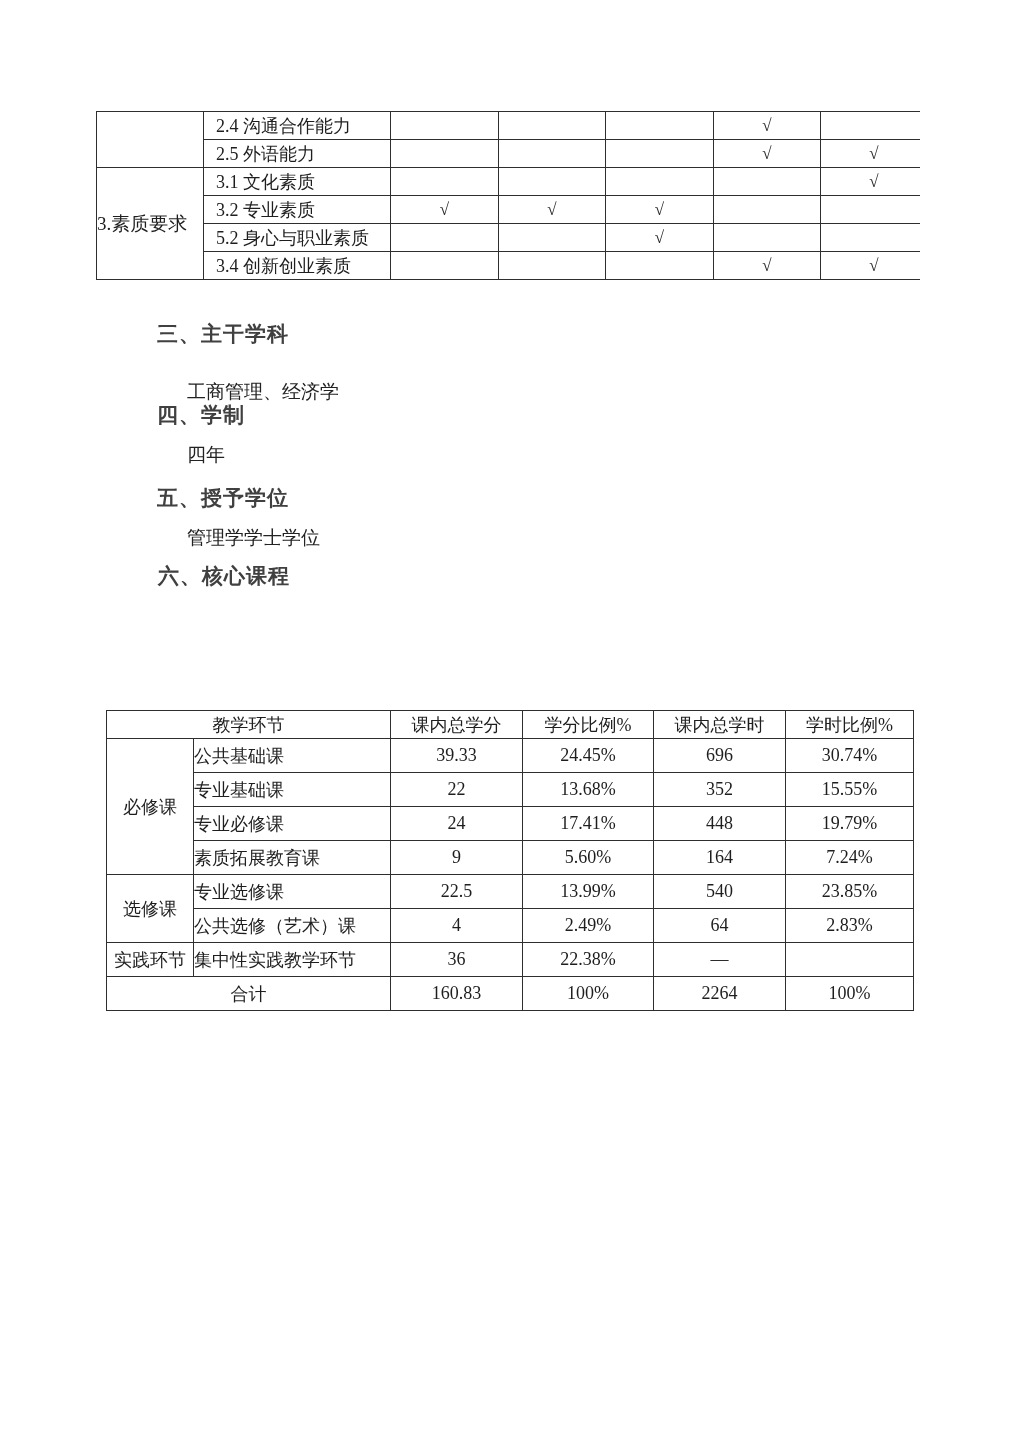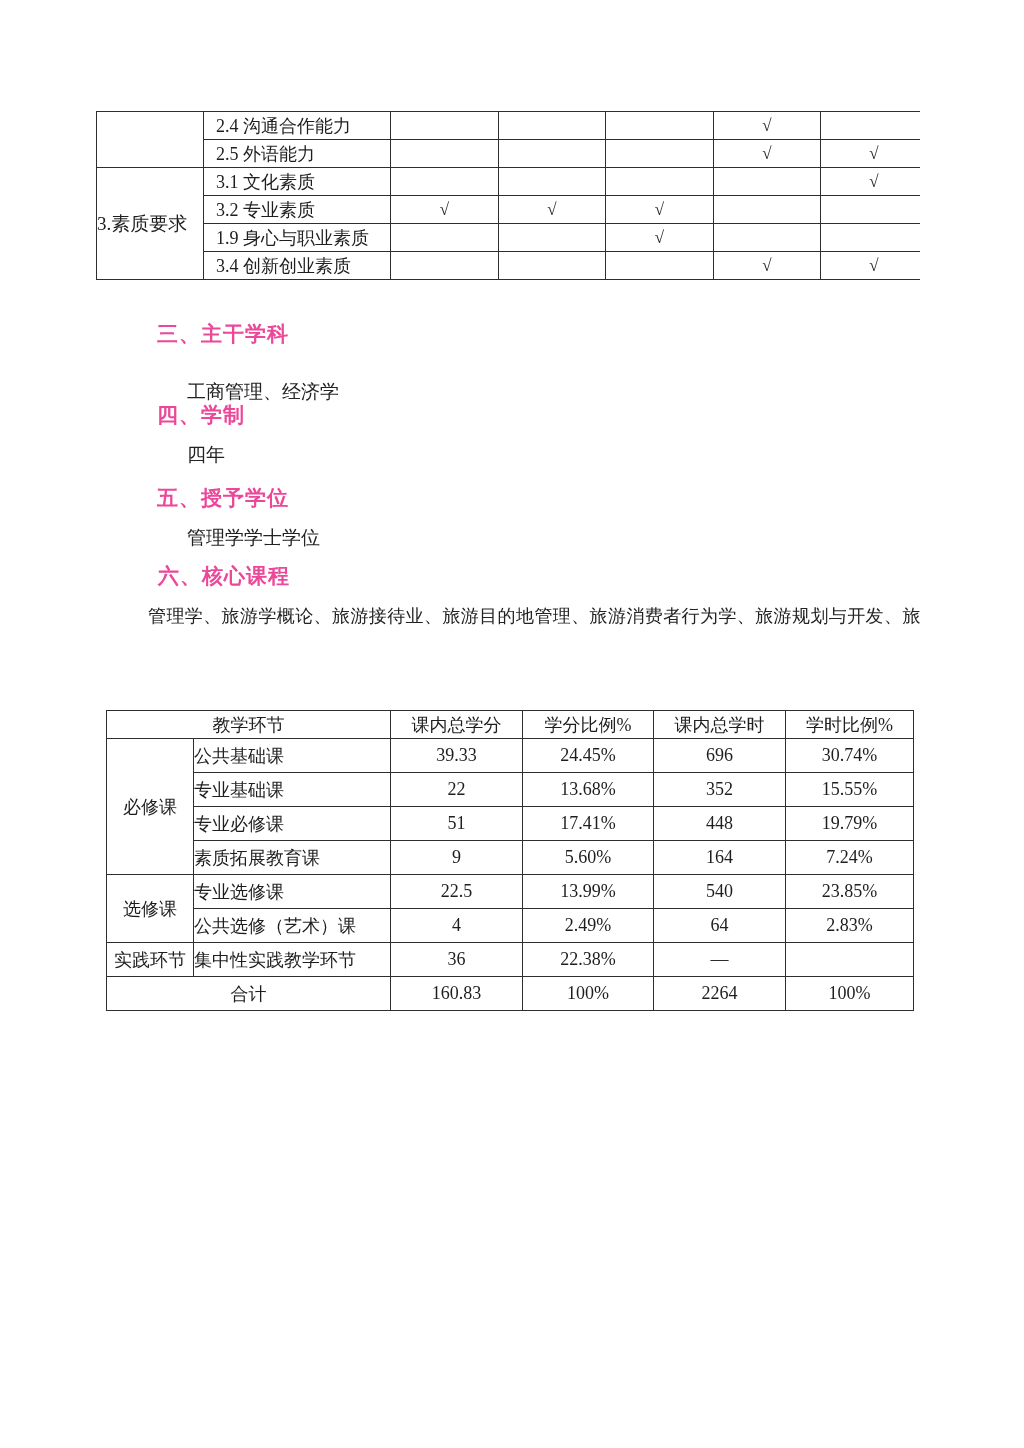--- a/index.html
+++ b/index.html
@@ -16,21 +16,21 @@
   
   .t1 { left:96px; top:111px; width:831px; }
   .t1 tr { height:28px; }
   .t1 .cat { text-align:left; font-size:19px; }
   .t1 .item { text-align:left; padding-left:12px; font-size:18px; }
   .t1 .chk { text-align:center; font-size:17px; color:#2c2c2c; }
 
   
   .h {
     position:absolute; font-family:"Liberation Sans","DejaVu Sans",sans-serif;
-    font-weight:700; font-size:21px; color:#ec4899; white-space:nowrap; letter-spacing:1px;
+    font-weight:700; font-size:21px; color:#404040; white-space:nowrap; letter-spacing:1px;
   }
   .b { position:absolute; font-size:19px; white-space:nowrap; color:#222; }
   .para { position:absolute; font-size:18px; white-space:nowrap; color:#222; letter-spacing:0.4px; }
 
   
   .t2 { left:106px; top:710px; width:807px; }
   .t2 tr { height:34px; }
   .t2 tr.hdr { height:28px; }
   .t2 td { text-align:center; }
   .t2 .name { text-align:left; }
@@ -79,21 +79,21 @@
     </tr>
     <tr>
       <td class="item">3.2 专业素质</td>
       <td class="chk">√</td>
       <td class="chk">√</td>
       <td class="chk">√</td>
       <td class="chk"></td>
       <td class="chk"></td>
     </tr>
     <tr>
-      <td class="item">1.9 身心与职业素质</td>
+      <td class="item">5.2 身心与职业素质</td>
       <td class="chk"></td>
       <td class="chk"></td>
       <td class="chk">√</td>
       <td class="chk"></td>
       <td class="chk"></td>
     </tr>
     <tr>
       <td class="item">3.4 创新创业素质</td>
       <td class="chk"></td>
       <td class="chk"></td>
@@ -107,21 +107,20 @@
   <div class="h" style="left:157px; top:320px;">三、主干学科</div>
   <div class="b" style="left:187px; top:379px;">工商管理、经济学</div>
 
   <div class="h" style="left:157px; top:401px;">四、学制</div>
   <div class="b" style="left:187px; top:442px;">四年</div>
 
   <div class="h" style="left:157px; top:484px;">五、授予学位</div>
   <div class="b" style="left:187px; top:525px;">管理学学士学位</div>
 
   <div class="h" style="left:158px; top:562px;">六、核心课程</div>
-  <div class="para" style="left:148px; top:604px;">管理学、旅游学概论、旅游接待业、旅游目的地管理、旅游消费者行为学、旅游规划与开发、旅</div>
 
 
   <table class="t2">
     <colgroup>
       <col style="width:87px">
         <col style="width:197px">
       <col style="width:132px">
         <col style="width:131px">
         <col style="width:132px">
         <col style="width:128px">
@@ -144,21 +143,21 @@
     </tr>
     <tr>
       <td class="name">专业基础课</td>
       <td>22</td>
       <td>13.68%</td>
       <td>352</td>
       <td>15.55%</td>
     </tr>
     <tr>
       <td class="name">专业必修课</td>
-      <td>51</td>
+      <td>24</td>
       <td>17.41%</td>
       <td>448</td>
       <td>19.79%</td>
     </tr>
     <tr>
       <td class="name">素质拓展教育课</td>
       <td>9</td>
       <td>5.60%</td>
       <td>164</td>
       <td>7.24%</td>

